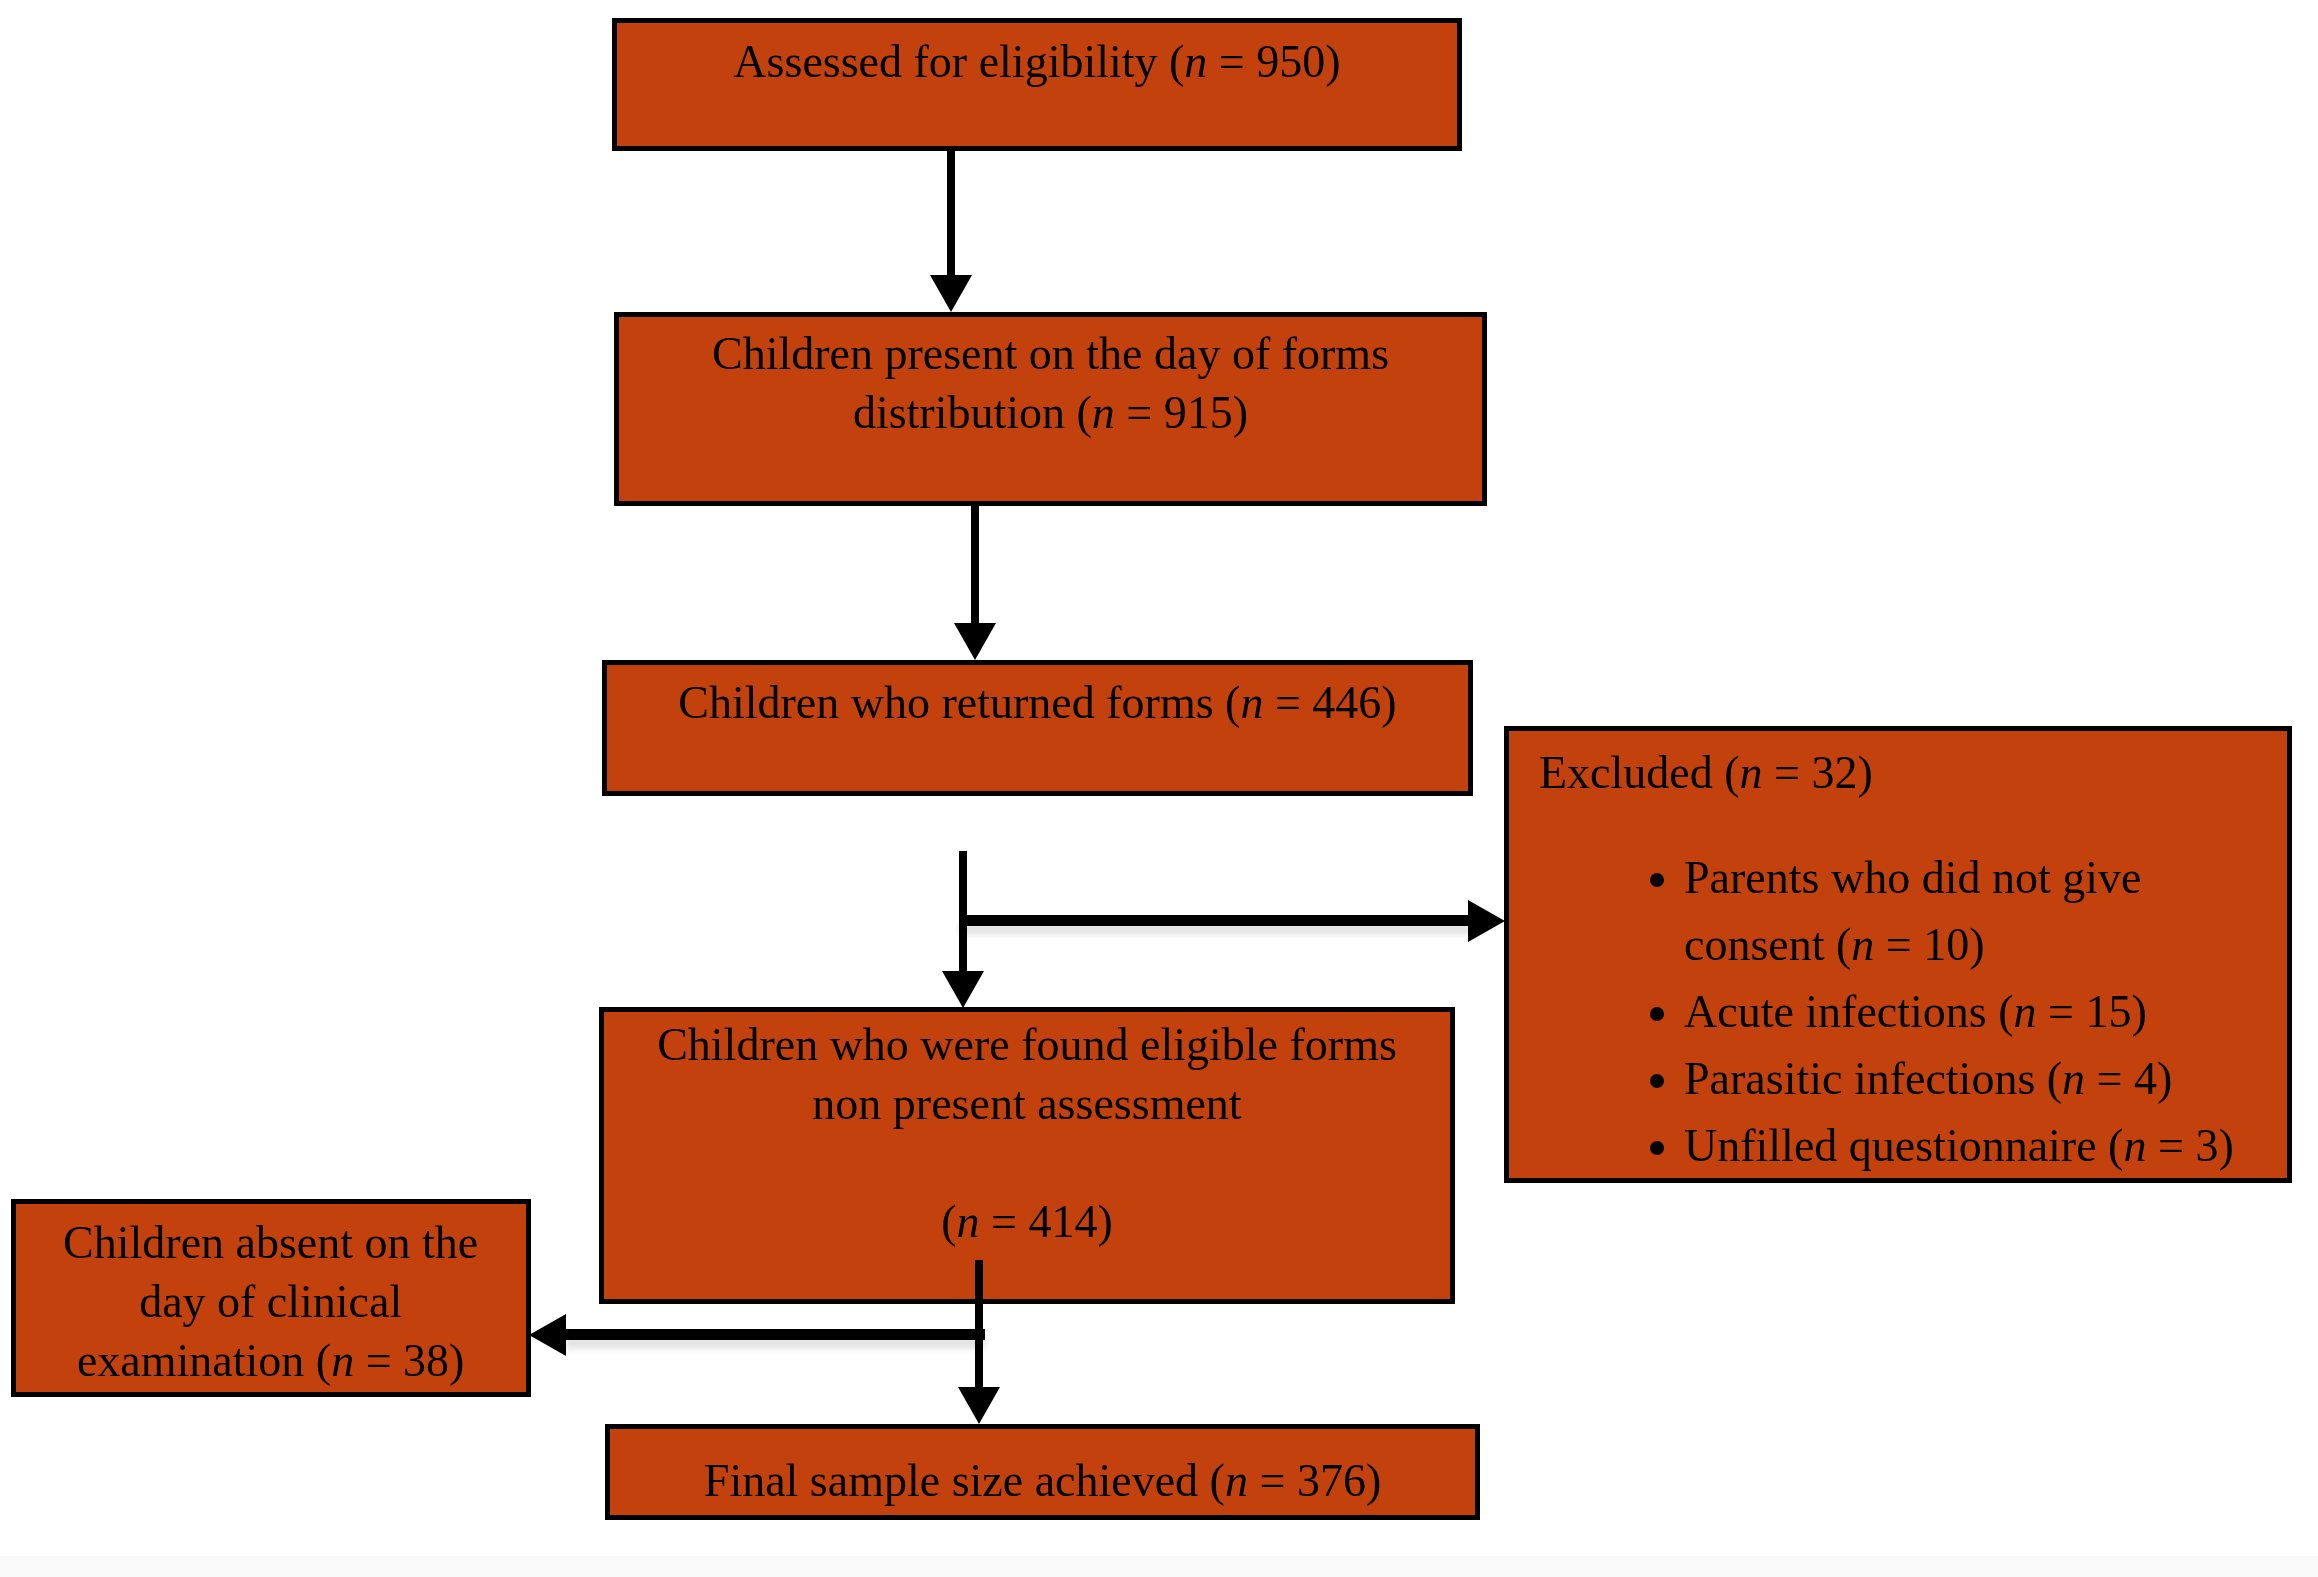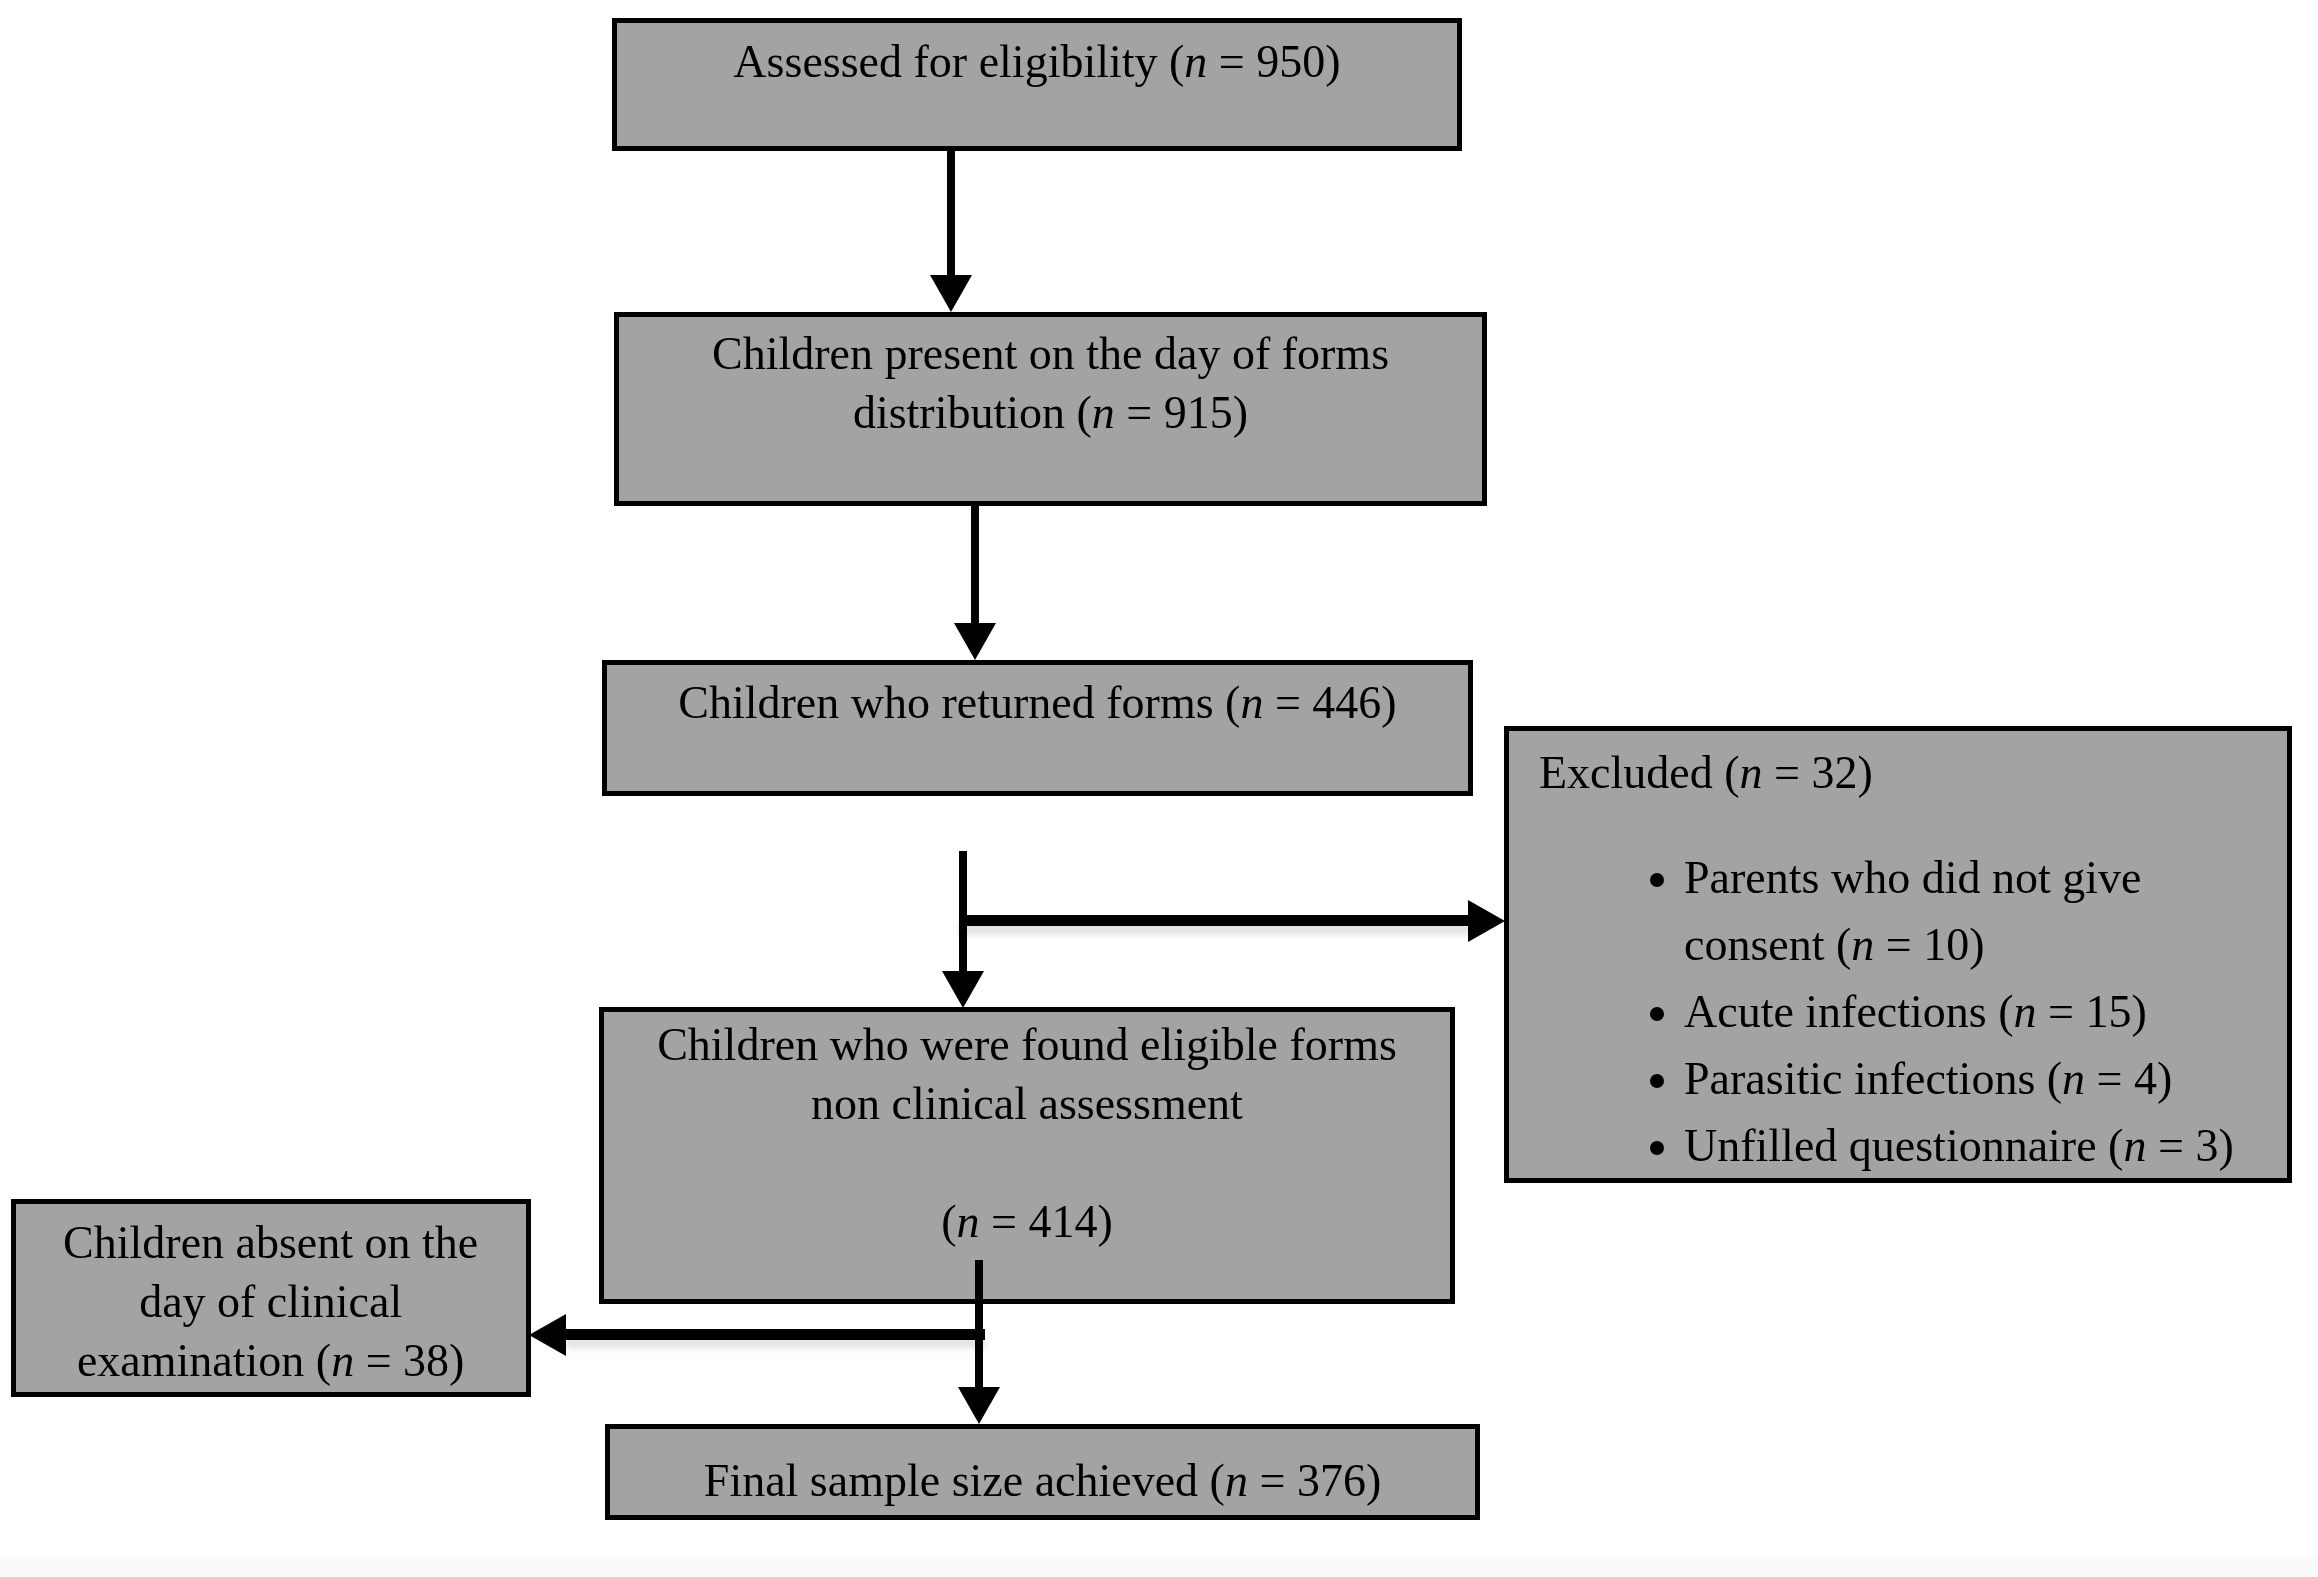--- a/index.html
+++ b/index.html
@@ -1,21 +1,21 @@
 <!DOCTYPE html>
 <html style="font-size:9.5px"><head>
 <meta charset="utf-8">
 <style>
   html,body{margin:0;padding:0;background:#ffffff;}
   .canvas{
     position:relative;width:2319px;height:1577px;background:#ffffff;overflow:hidden;
     font-family:"Liberation Serif","DejaVu Serif",serif;color:#000000;
   }
   .box{
-    position:absolute;background:#a3a3a3;border:5.4px solid #000000;box-sizing:border-box;
+    position:absolute;background:#c2410c;border:5.4px solid #000000;box-sizing:border-box;
     font-size:46px;line-height:59px;text-align:center;
   }
   .box .line{white-space:nowrap;}
   
   #b-assessed{left:612px;top:18px;width:850px;height:133px;padding-top:9px;}
   #b-present{left:602px;top:312px;width:873px;height:194px;padding-top:7.1px;margin-left:12px;}
   #b-returned{left:602px;top:660px;width:871px;height:136px;padding-top:8.3px;}
   #b-eligible{left:599px;top:1007px;width:856px;height:297px;padding-top:3px;}
   #b-excluded{left:1504px;top:726px;width:788px;height:457px;text-align:left;padding:12px 18px 0 30px;}
   #b-absent{left:10.7px;top:1199px;width:520px;height:198px;padding-top:9px;}
@@ -49,21 +49,21 @@
     </div>
   <div class="box mathn" id="b-present">
       <div class="line">Children present on the day of forms</div>
       <div class="line">distribution (<i>n</i> = 915)</div>
     </div>
   <div class="box mathn" id="b-returned">
       <div class="line">Children who returned forms (<i>n</i> = 446)</div>
     </div>
   <div class="box mathn" id="b-eligible">
       <div class="line">Children who were found eligible forms</div>
-      <div class="line">non clinical assessment</div>
+      <div class="line">non present assessment</div>
       <div class="line">&nbsp;</div>
       <div class="line">(<i>n</i> = 414)</div>
     </div>
   <div class="box mathn" id="b-absent">
       <div class="line">Children absent on the</div>
       <div class="line">day of clinical</div>
       <div class="line">examination (<i>n</i> = 38)</div>
     </div>
   <div class="box mathn" id="b-final">
       <div class="line">Final sample size achieved (<i>n</i> = 376)</div>

